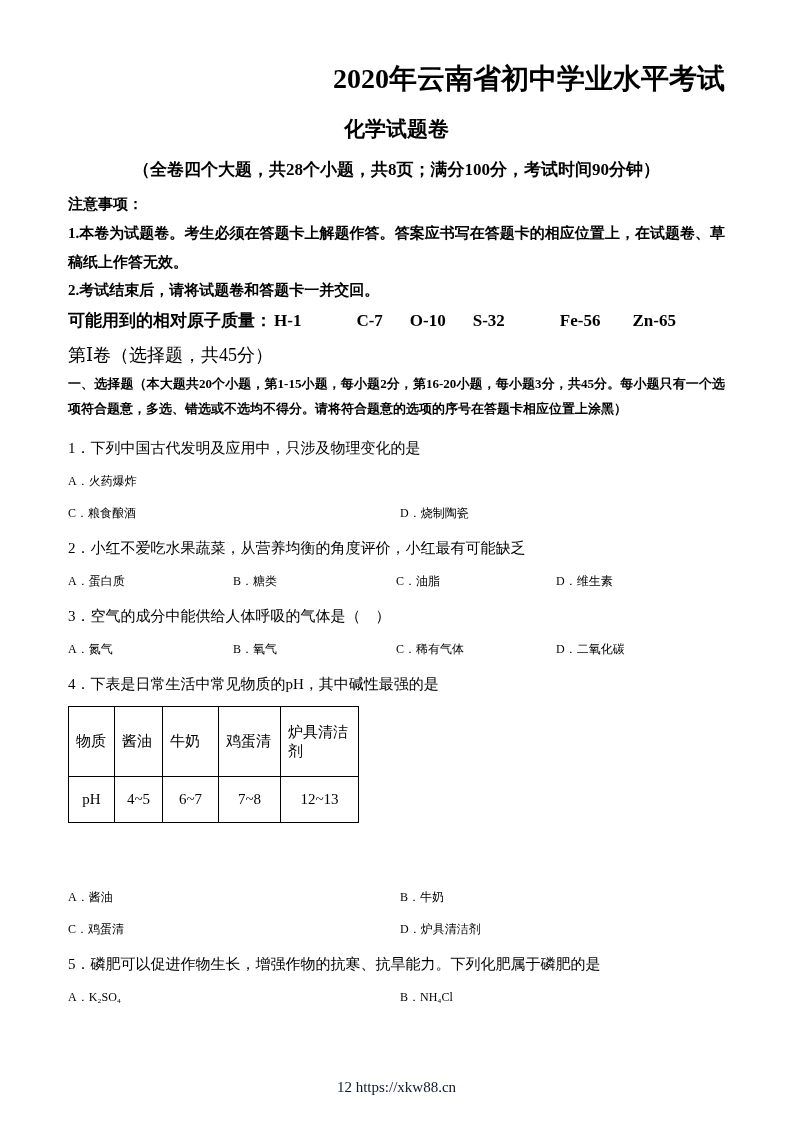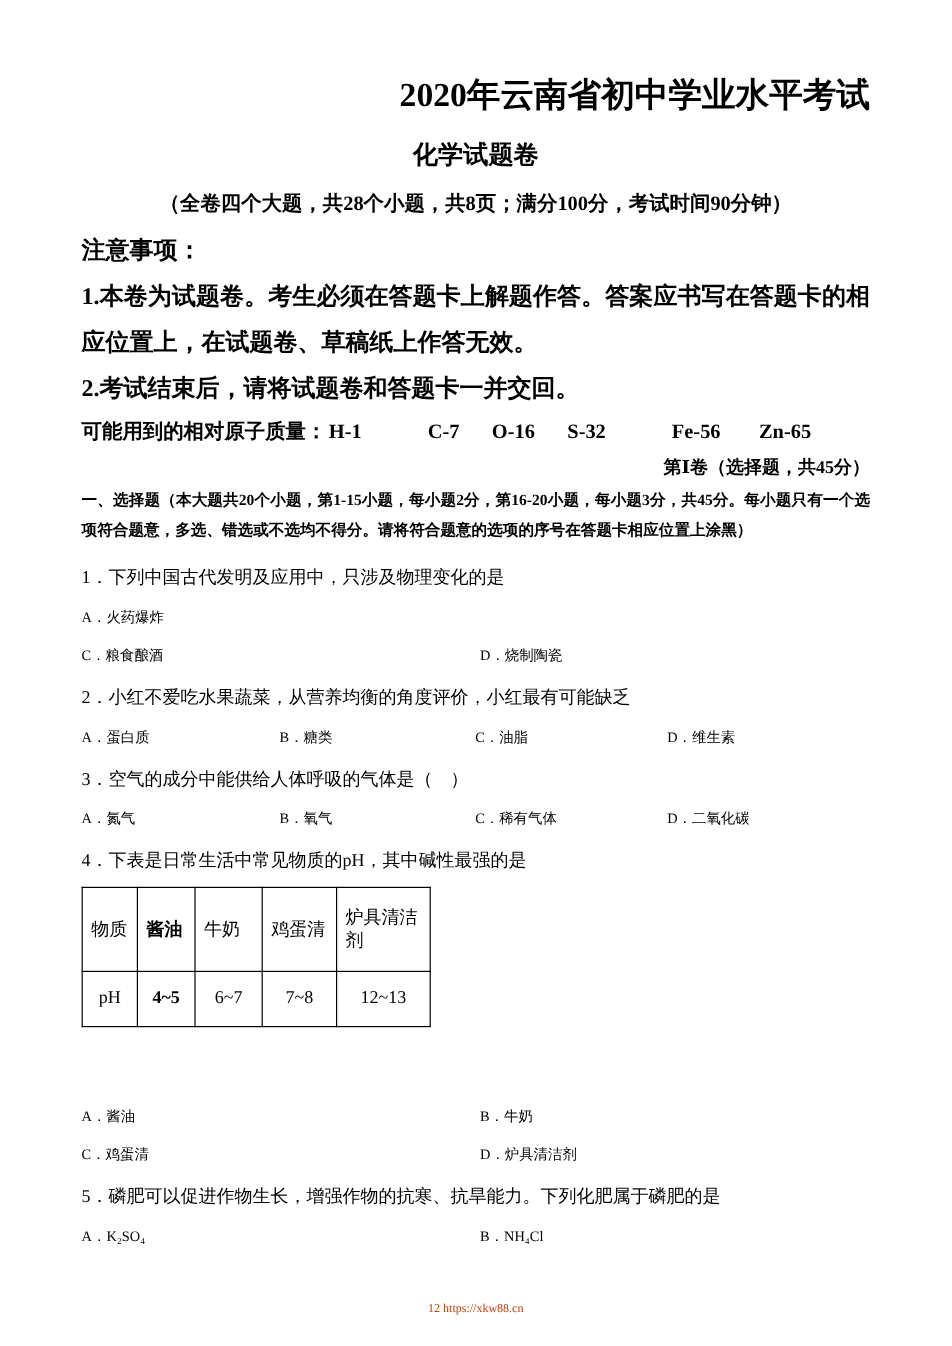--- a/index.html
+++ b/index.html
@@ -10,78 +10,78 @@
     font-family:"Liberation Serif","DejaVu Serif",serif;
     color:#000;
     overflow:hidden;
   }
   .page { padding:60px 68px 0 68px; }
 
   .title-main { font-size:28px; font-weight:700; text-align:right; }
   .title-sub  { font-size:21px; font-weight:700; text-align:center; margin-top:17px; }
   .info-line  { font-size:17px; font-weight:700; text-align:center; margin-top:15px; }
 
-  .bold-para { font-size:20px; font-weight:700; line-height:1.92; }
+  .bold-para { font-size:15px; font-weight:700; line-height:1.92; }
   .notice-label { margin-top:9px; }
   .just { text-align:justify; }
 
   .masses { font-size:17px; font-weight:700; line-height:1.92; white-space:nowrap; }
   .masses .mv { display:inline-block; }
   .masses .g0 { margin-left:2px; }
   .masses .g1 { margin-left:55px; }
   .masses .g2 { margin-left:27px; }
   .masses .g3 { margin-left:27px; }
   .masses .g4 { margin-left:55px; }
   .masses .g5 { margin-left:32px; }
 
-  .section-title { font-size:15px; font-weight:700; text-align:right; line-height:1.92; }
+  .section-title { font-size:18px; font-weight:400; text-align:left; line-height:1.92; }
   .section-instructions { font-size:13px; font-weight:700; line-height:1.92; text-align:justify; }
 
   .qtext { font-size:15px; margin-top:17px;font-family:Liberation Serif, serif; }
   .opts { display:grid; font-size:12px; margin-top:15px; }
   .opts.two  { grid-template-columns:332px 1fr; }
   .opts.four { grid-template-columns:165px 163px 160px 1fr; }
   .opts .opt { display:block; }
   .opts-gap { margin-top:66px; }
 
   table.ph-table { border-collapse:collapse; margin-top:12px; font-size:15px; }
   table.ph-table td {
     border:1px solid #000;
     padding:5px 7px;
     vertical-align:middle;
     text-align:left;
   }
   table.ph-table tr.r0 td { height:70px; }
   table.ph-table tr.r1 td { height:46px;text-align:center; }
   table.ph-table td.c0 { width:46px; }
-  table.ph-table td.c1 { width:48px;font-weight:bold; }
+  table.ph-table td.c1 { width:48px; }
   table.ph-table td.c2 { width:56px; }
   table.ph-table td.c3 { width:62px; }
   table.ph-table td.c4 { width:78px; }
 
   .footer {
     position:absolute; left:0; right:0; bottom:26px;
-    text-align:center; font-size:10px; color:#c2410c;
+    text-align:center; font-size:15px; color:#0f172a;
   }
 </style>
 </head>
 <body>
 
 <div class="page">
 
   <h1 class="title-main">2020年云南省初中学业水平考试</h1>
   <h2 class="title-sub">化学试题卷</h2>
   <p class="info-line">（全卷四个大题，共28个小题，共8页；满分100分，考试时间90分钟）</p>
 
   <p class="bold-para notice-label">注意事项：</p>
   <p class="bold-para just">1.本卷为试题卷。考生必须在答题卡上解题作答。答案应书写在答题卡的相应位置上，在试题卷、草稿纸上作答无效。</p>
   <p class="bold-para">2.考试结束后，请将试题卷和答题卡一并交回。</p>
 
   <p class="masses">
-    <span>可能用到的相对原子质量：</span><span class="mv g0">H-1</span><span class="mv g1">C-7</span><span class="mv g2">O-16</span><span class="mv g3">S-32</span><span class="mv g4">Fe-56</span><span class="mv g5">Zn-65</span>
+    <span>可能用到的相对原子质量：</span><span class="mv g0">H-1</span><span class="mv g1">C-7</span><span class="mv g2">O-10</span><span class="mv g3">S-32</span><span class="mv g4">Fe-56</span><span class="mv g5">Zn-65</span>
   </p>
 
   <p class="section-title">第Ⅰ卷（选择题，共45分）</p>
   <p class="section-instructions">一、选择题（本大题共20个小题，第1-15小题，每小题2分，第16-20小题，每小题3分，共45分。每小题只有一个选项符合题意，多选、错选或不选均不得分。请将符合题意的选项的序号在答题卡相应位置上涂黑）</p>
 
   <div class="q">
     <p class="qtext">1．下列中国古代发明及应用中，只涉及物理变化的是</p>
     <div class="opts two">
       <span class="opt">A．火药爆炸</span>
     </div>

